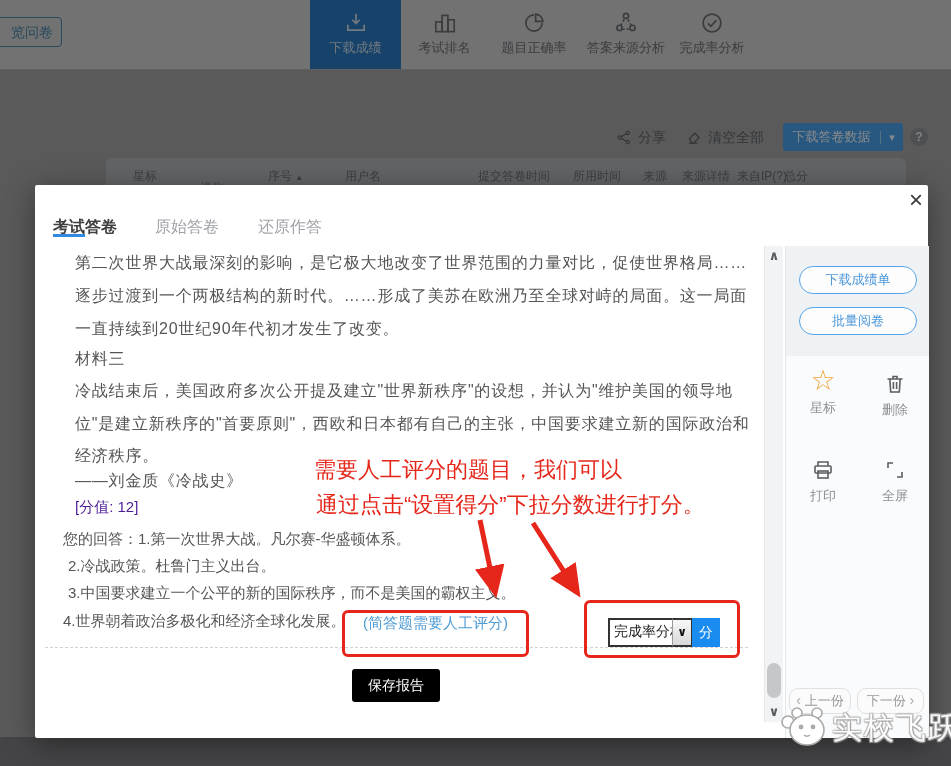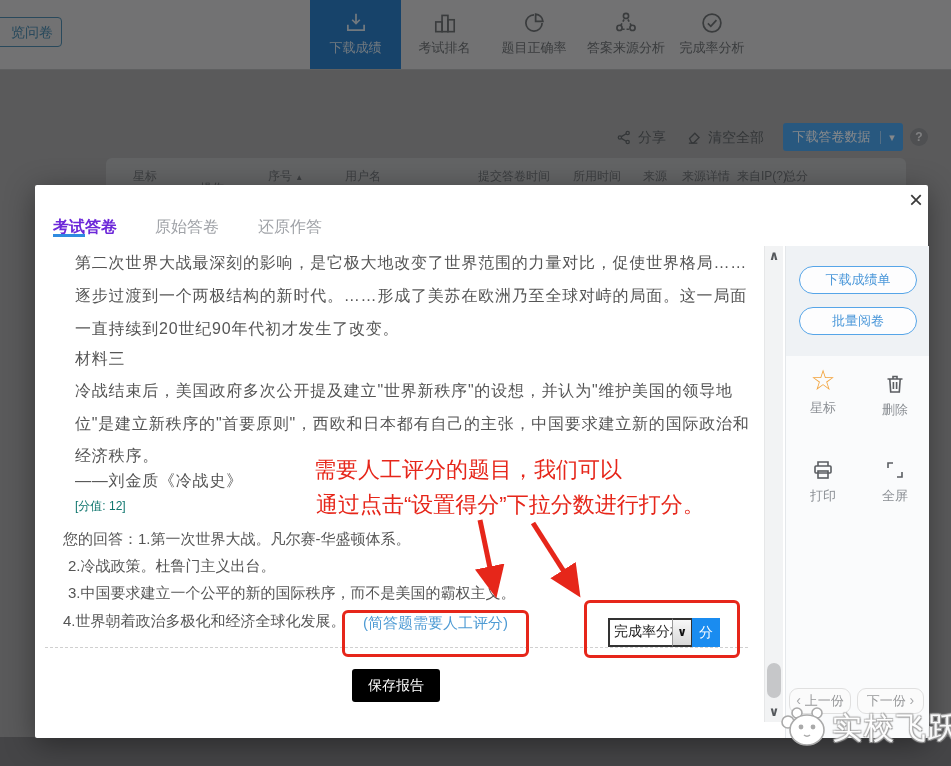--- a/index.html
+++ b/index.html
@@ -29,26 +29,26 @@
   .table-card{position:absolute;left:106px;top:158px;width:800px;height:120px;background:#b5b6b8;border-radius:6px 6px 0 0;}
   .th{position:absolute;top:168px;font-size:12px;color:#6e7276;white-space:nowrap;}
   .sort-asc{font-size:8px;color:#6e7276;}
   .bottom-strip{position:absolute;left:0;top:737px;width:951px;height:29px;background:#7e7f81;}
   
   .dim{position:absolute;inset:0;background:rgba(0,0,0,0.45);z-index:5;}
   
   .modal{position:absolute;left:35px;top:185px;width:893px;height:553px;background:#ffffff;z-index:10;
     box-shadow:0 6px 30px rgba(0,0,0,.4);border-radius:2px;}
   .m-tab{position:absolute;top:32px;font-size:16px;color:#a0a3a8;cursor:pointer;white-space:nowrap;}
-  .m-tab.active{color:#6d28d9;font-weight:bold;}
+  .m-tab.active{color:#404040;font-weight:bold;}
   .tab-underline{position:absolute;left:18px;top:49px;width:32px;height:3px;background:#2f8be0;}
   .m-close{position:absolute;left:868px;top:2px;width:26px;height:26px;font-size:24px;color:#3a3a3a;text-align:center;line-height:26px;cursor:pointer;}
   .cline{position:absolute;white-space:nowrap;font-size:16px;letter-spacing:0.8px;color:#555;}
   .aline{position:absolute;white-space:nowrap;font-size:15px;color:#555;}
-  .score-hint{color:#0f766e;font-size:12px;letter-spacing:0;}
+  .score-hint{color:#4c1d95;font-size:15px;letter-spacing:0;}
   .manual-note{position:absolute;left:328px;top:429px;font-size:15px;color:#4e9bd4;white-space:nowrap;}
   .dash-sep{position:absolute;left:10px;top:462px;width:703px;border-top:1px dashed #d0d0d0;}
   .save-btn{position:absolute;left:317px;top:484px;width:88px;height:33px;background:#000000;border:none;border-radius:3px;
     color:#fff;font-size:14px;cursor:pointer;font-family:inherit;}
   
   .score-select{position:absolute;left:573px;top:433px;width:64px;height:25px;border:2px solid #333;border-right:none;
     background:#fff;font-size:14px;color:#222;line-height:23px;padding-left:4px;overflow:hidden;white-space:nowrap;cursor:pointer;}
   .score-select-arrow{position:absolute;left:637px;top:433px;width:18px;height:25px;border:2px solid #333;border-left:1px solid #999;
     background:linear-gradient(#f8f8f8,#d8d8d8);text-align:center;line-height:25px;font-size:12px;font-weight:bold;color:#111;cursor:pointer;}
   .score-unit{position:absolute;left:657px;top:433px;width:28px;height:29px;background:#1a8cf0;color:#fff;font-size:14px;

